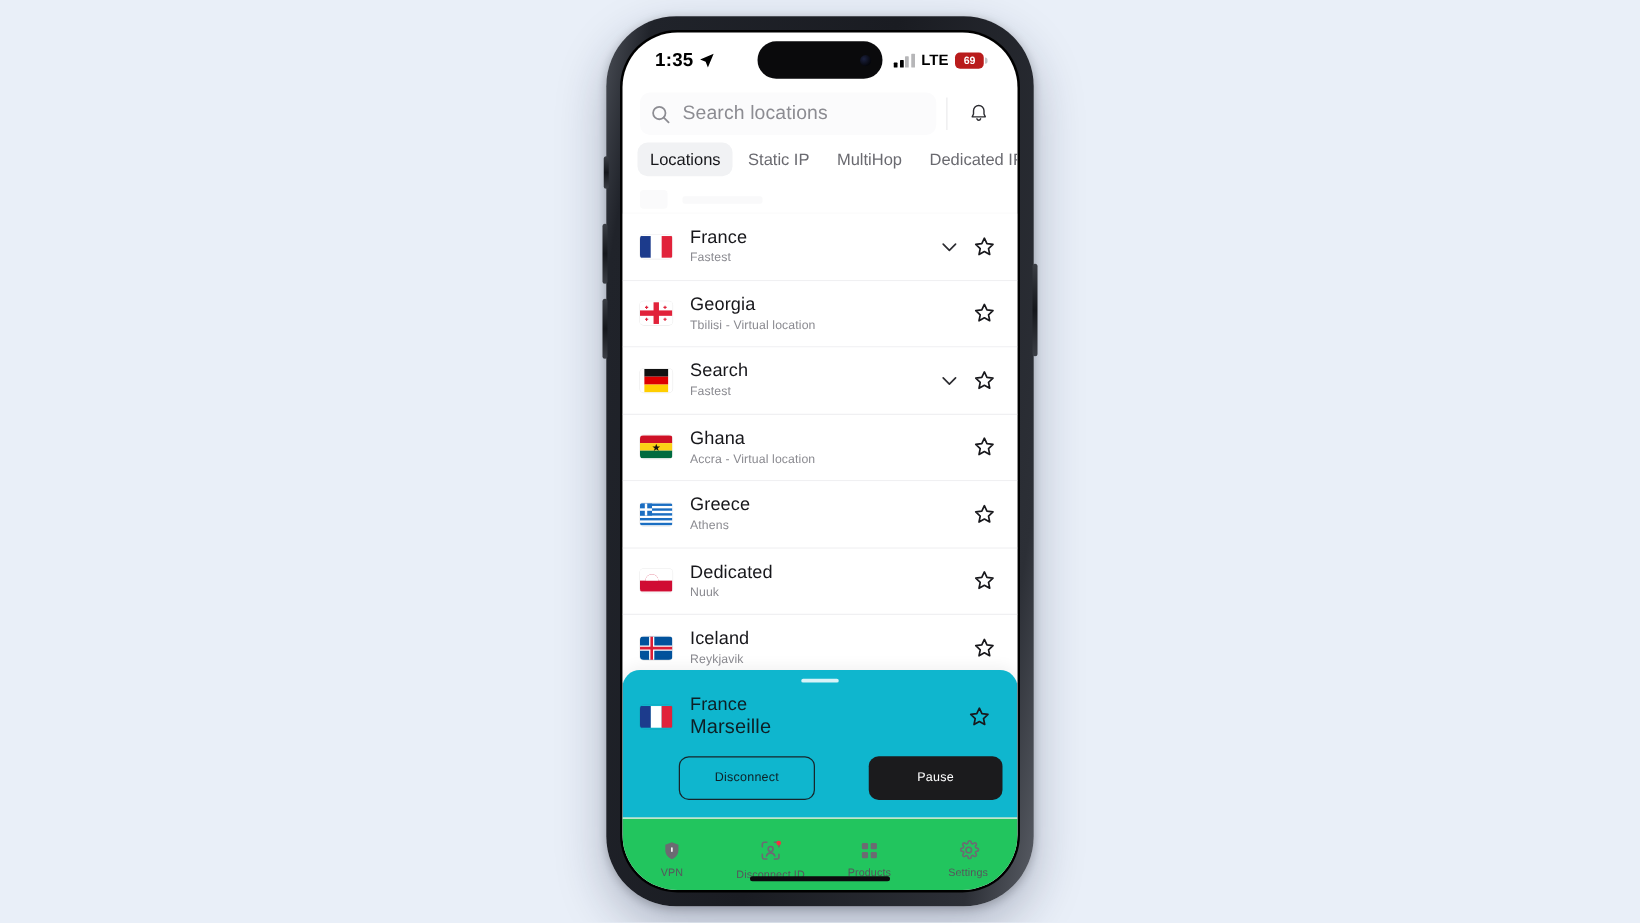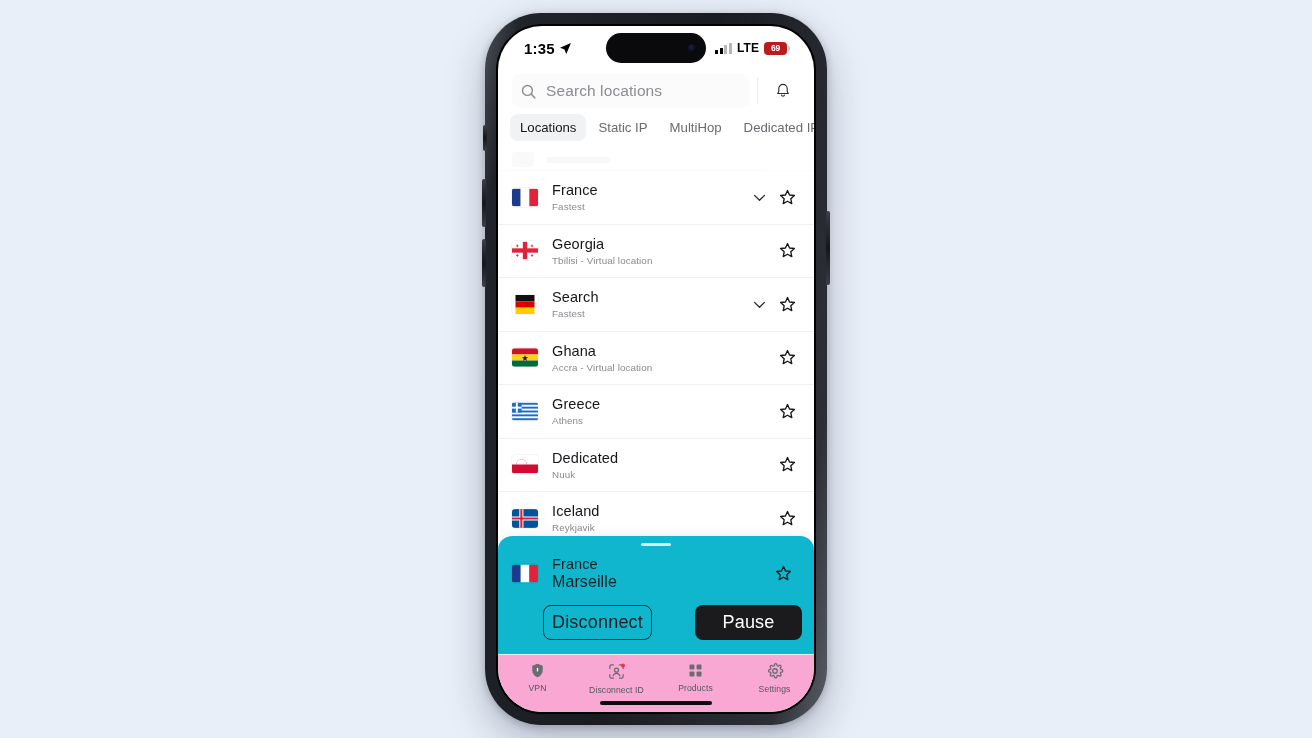--- a/index.html
+++ b/index.html
@@ -160,32 +160,32 @@
   }
   .grabber { width: 30px; height: 3px; border-radius: 2px; background: #d8f3f8; margin: 0 auto 10px auto; }
   .panel-top { display: flex; align-items: center; padding: 0 4px 0 2px; }
   .panel-txt { margin-left: 14px; flex: 1 1 auto; }
   .panel-name { font-size: 14.5px; color: #0d2026; letter-spacing: .1px; }
   .panel-sub { font-size: 16px; color: #0d2026; margin-top: 1px; letter-spacing: .1px; }
   .panel-btns { display: flex; gap: 10px; margin-top: 14px; }
   .pbtn {
     flex: 1; height: 35px; border-radius: 8px;
     display: flex; align-items: center; justify-content: center;
-    font-size: 18px; letter-spacing: .2px; margin-left: 33px;
+    font-size: 10px; letter-spacing: .2px; margin-left: 33px;
   }
   .pbtn.outline { border: 1.4px solid #16262c; color: #0d2026; background: transparent; }
   .pbtn.solid { background: #1b1b1d; color: #fff; }
 
   
   .tabbar {
     flex: 0 0 auto; height: 58px;
-    display: flex; align-items: flex-start; justify-content: space-around;
+    display: flex; align-items: center; justify-content: space-around;
     padding-top: 7px;
     border-top: 1px solid #f0f0f2;
-    background: #f9a8d4;
+    background: #22c55e;
   }
   .tbitem { width: 25%; display: flex; flex-direction: column; align-items: center; gap: 4px; position: relative; }
   .tblabel { font-size: 8.6px; color: #56565c; letter-spacing: .1px; }
   .home-ind {
     position: absolute; bottom: 7px; left: 50%; transform: translateX(-50%);
     width: 112px; height: 4.5px; border-radius: 3px; background: #0b0b0d;
   }
 </style>
 </head>
 <body>

